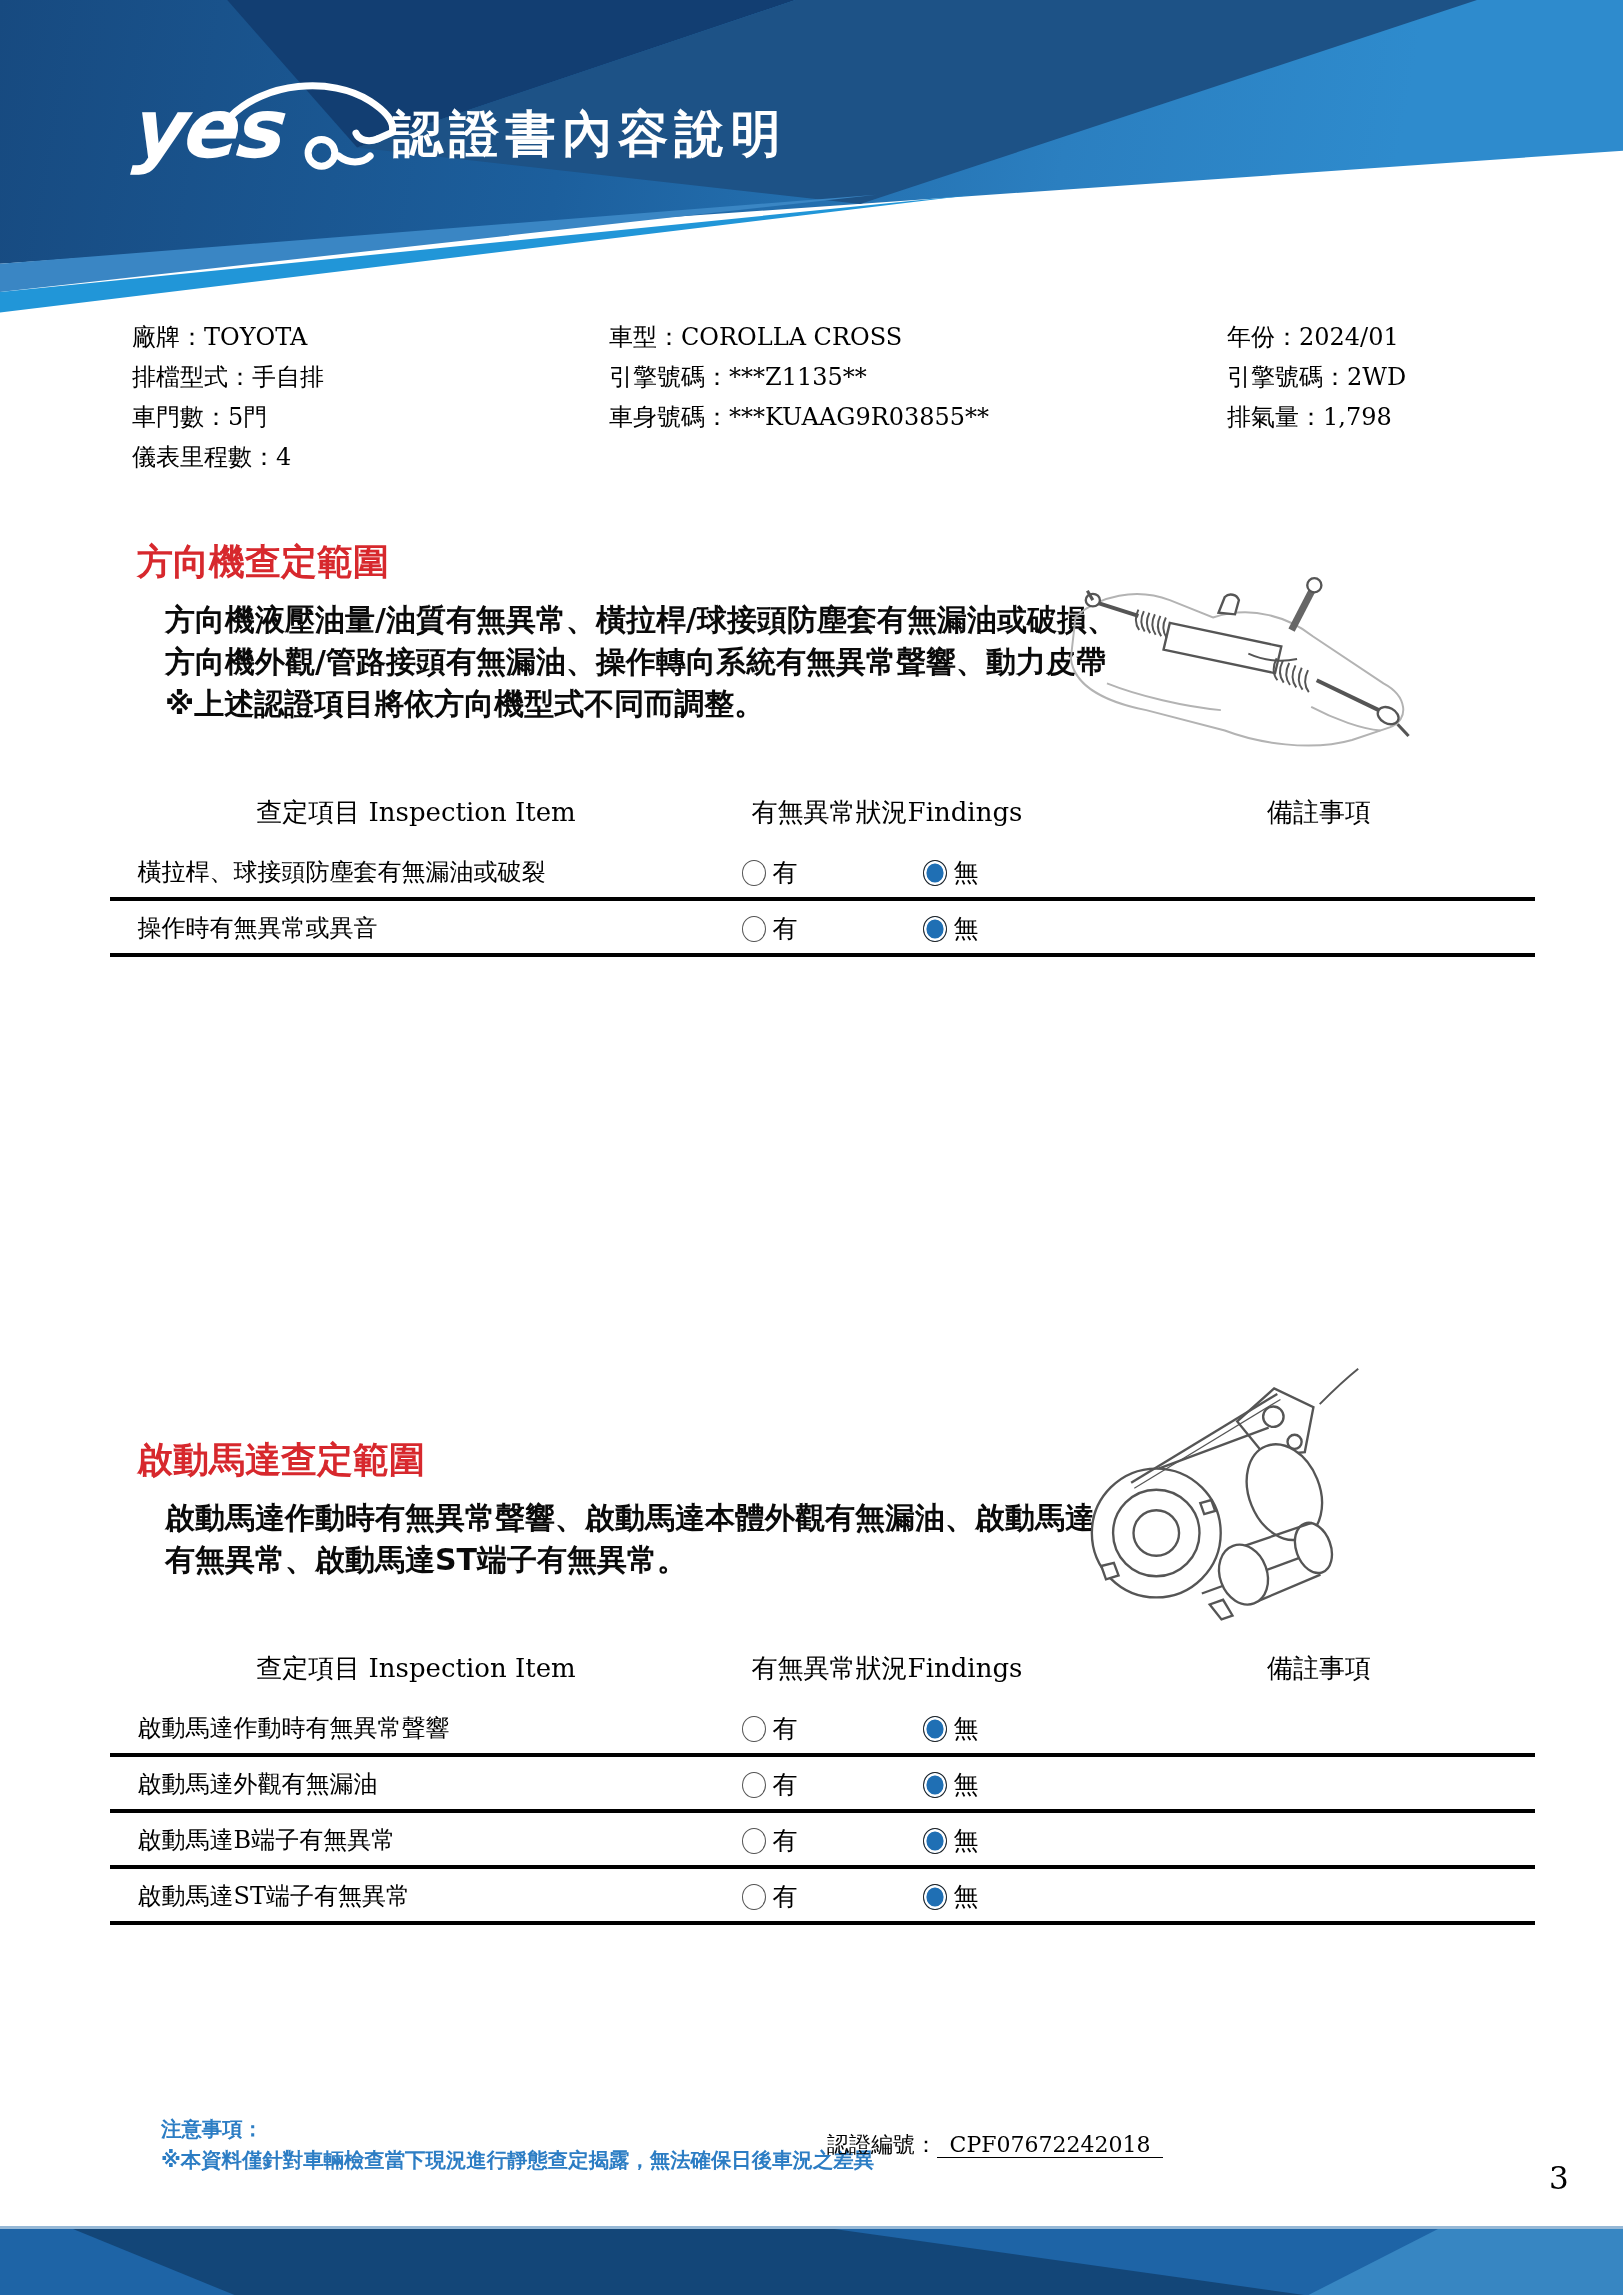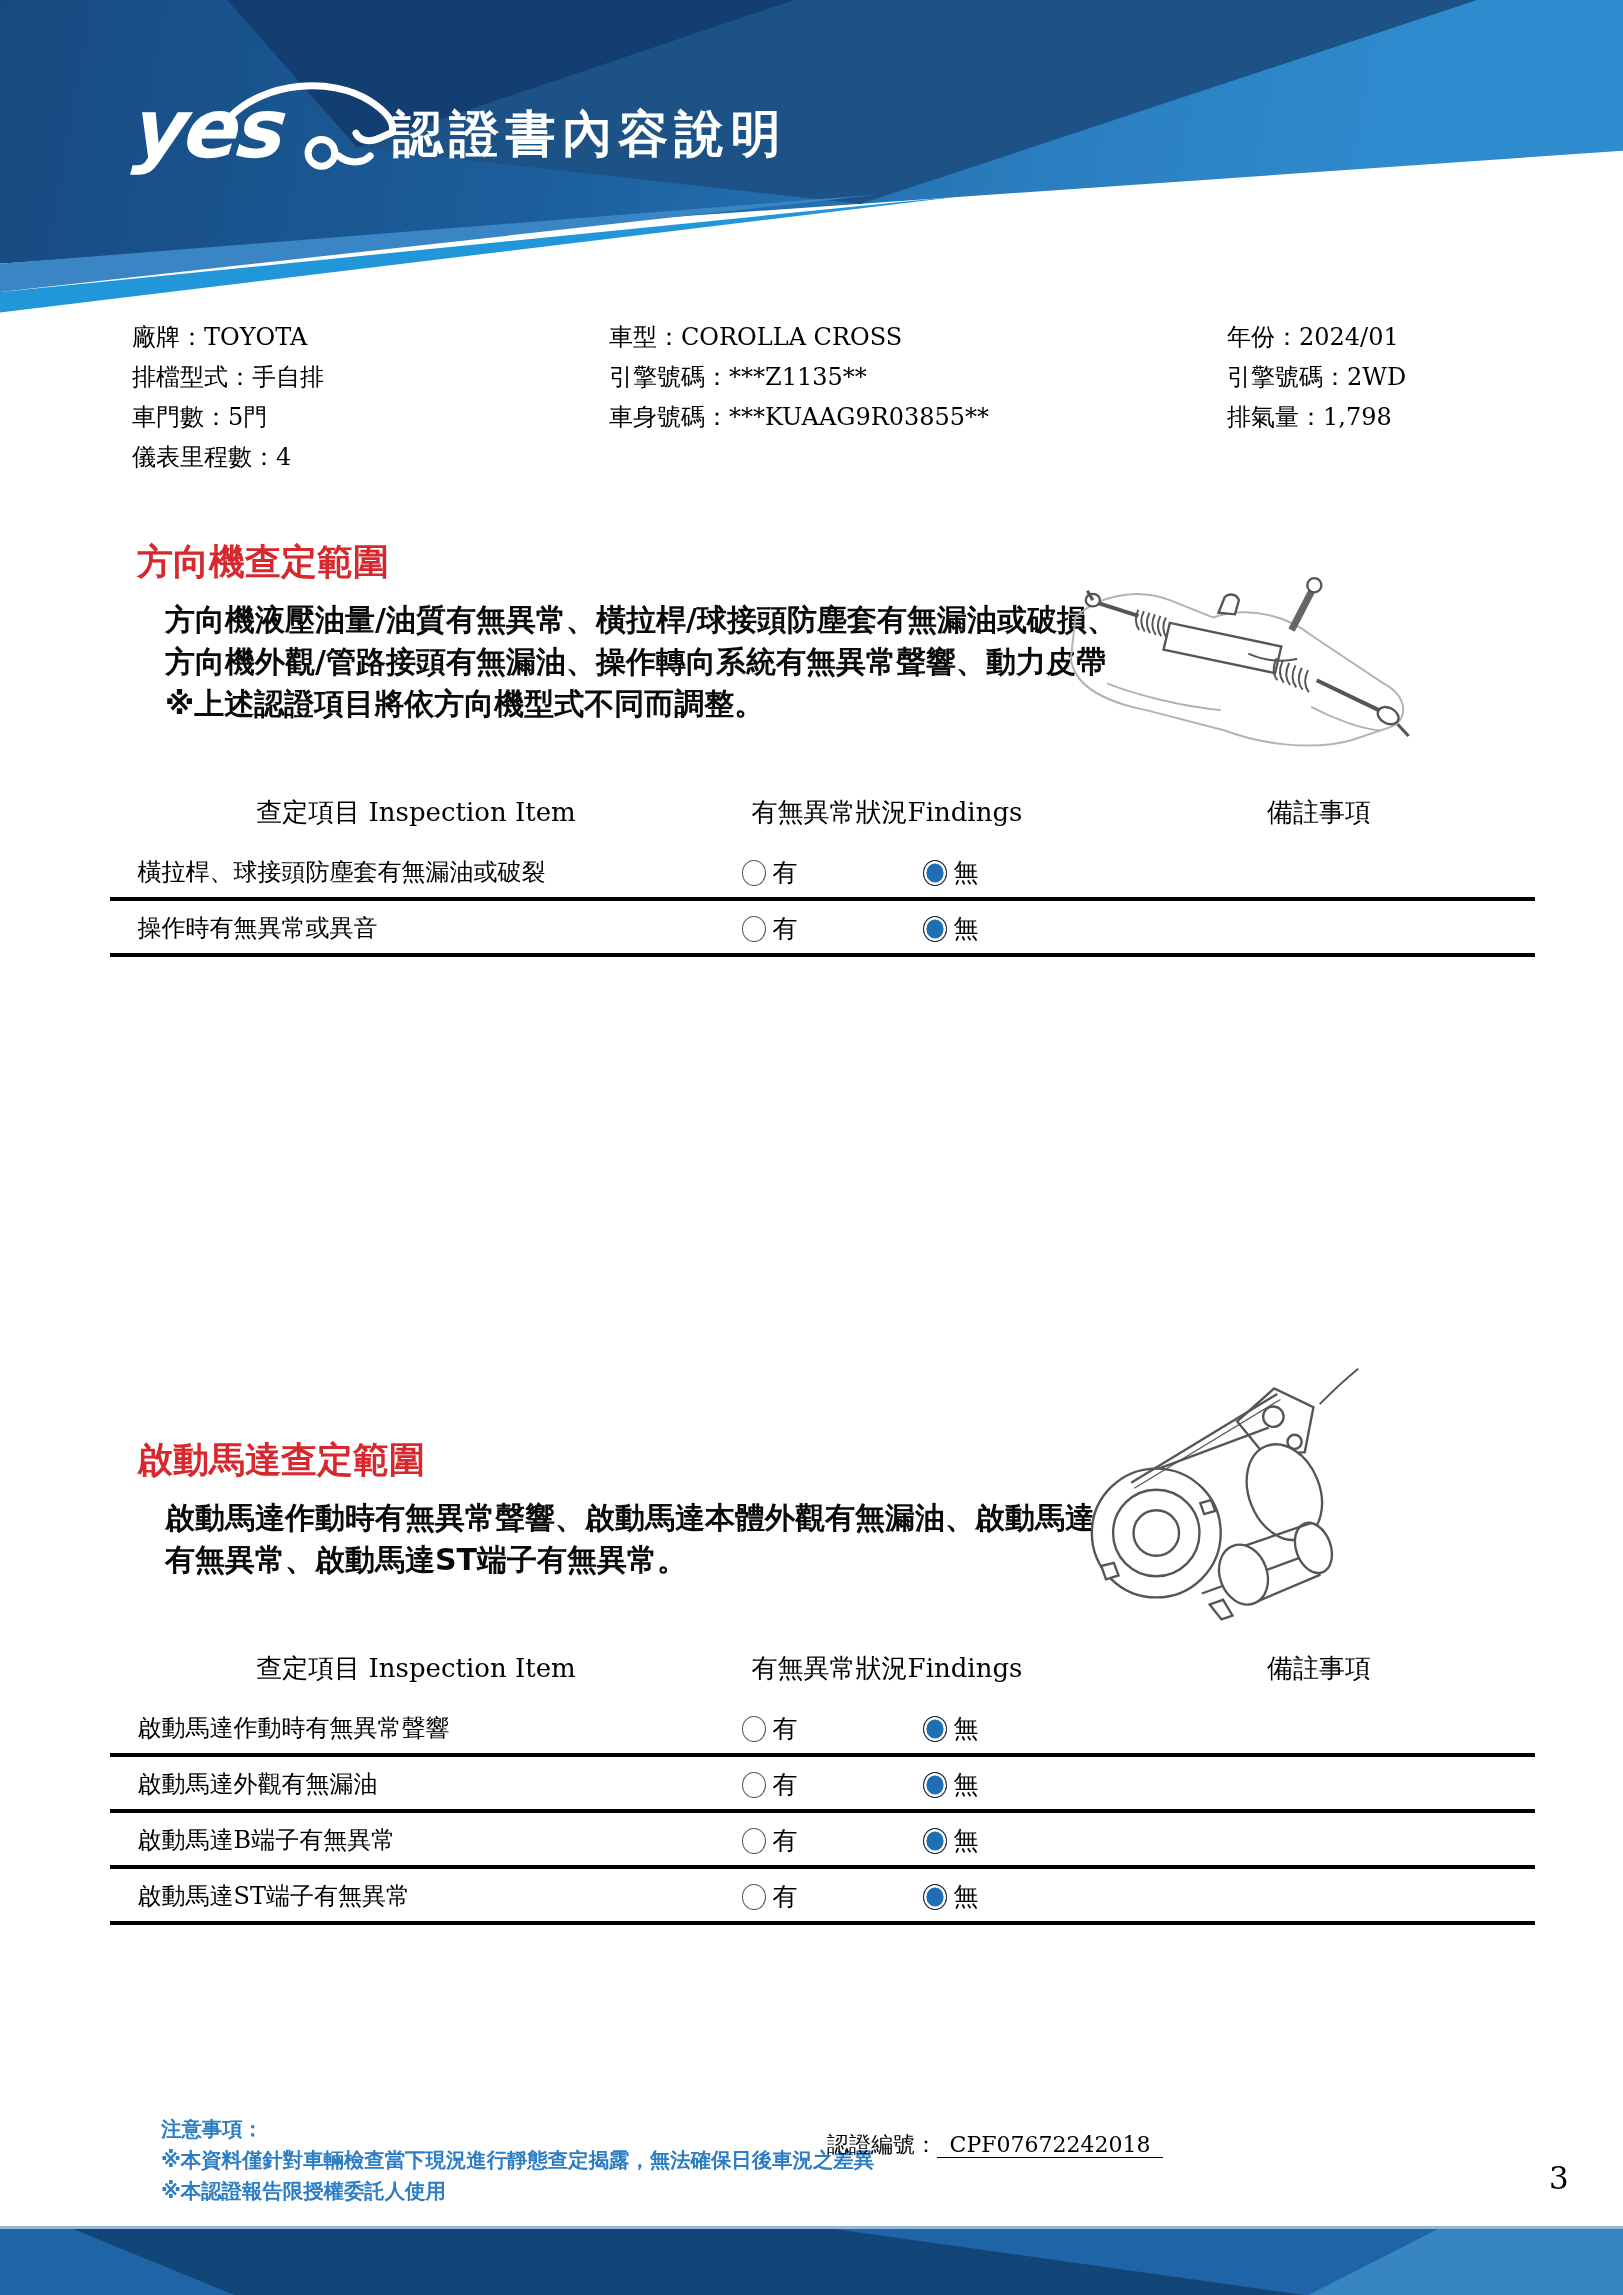--- a/index.html
+++ b/index.html
@@ -247,21 +247,20 @@
       <div class="opt opt-no">
         <span class="radio checked"></span>
         <span class="opt-label">無</span>
       </div>
     </div>
   </div>
 
   <div class="notes">
     <div>注意事項：</div>
     <div>※本資料僅針對車輛檢查當下現況進行靜態查定揭露，無法確保日後車況之差異</div>
-    <div>※本認證報告限授權委託人使用</div>
   </div>
 
   <div class="cert">
     <span>認證編號：</span><span class="cert-no">CPF07672242018</span>
   </div>
 
   <div class="pagenum">3</div>
 
   <div class="fband">
     <div class="fb-line"></div>

